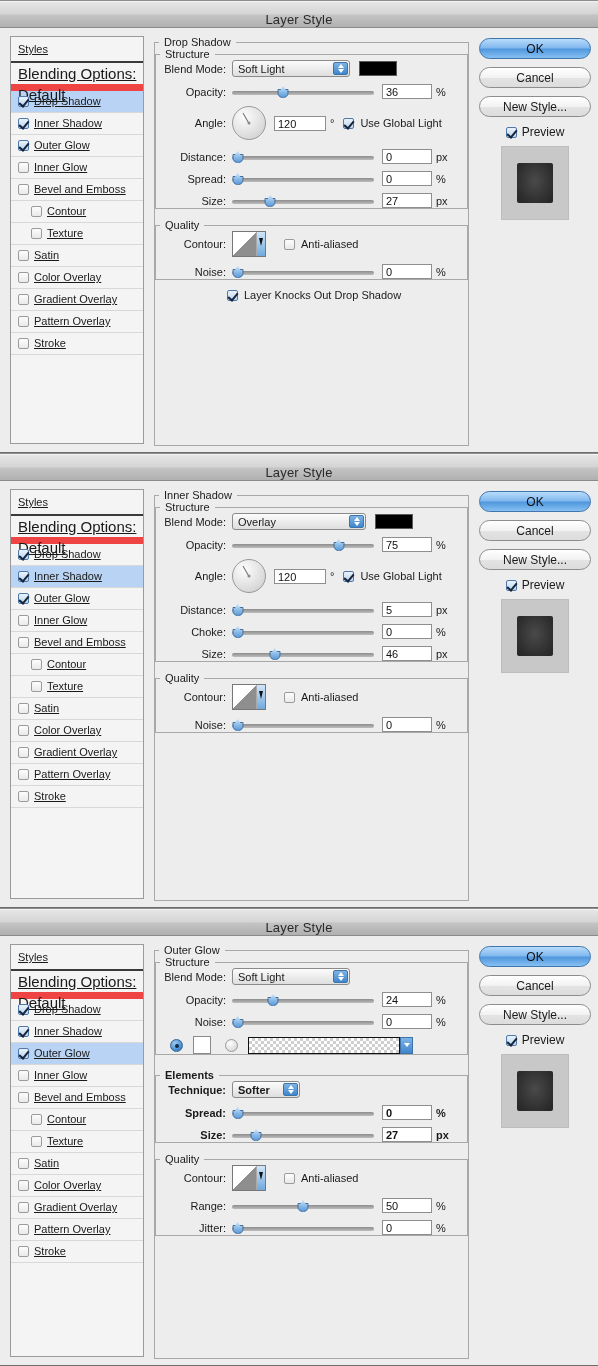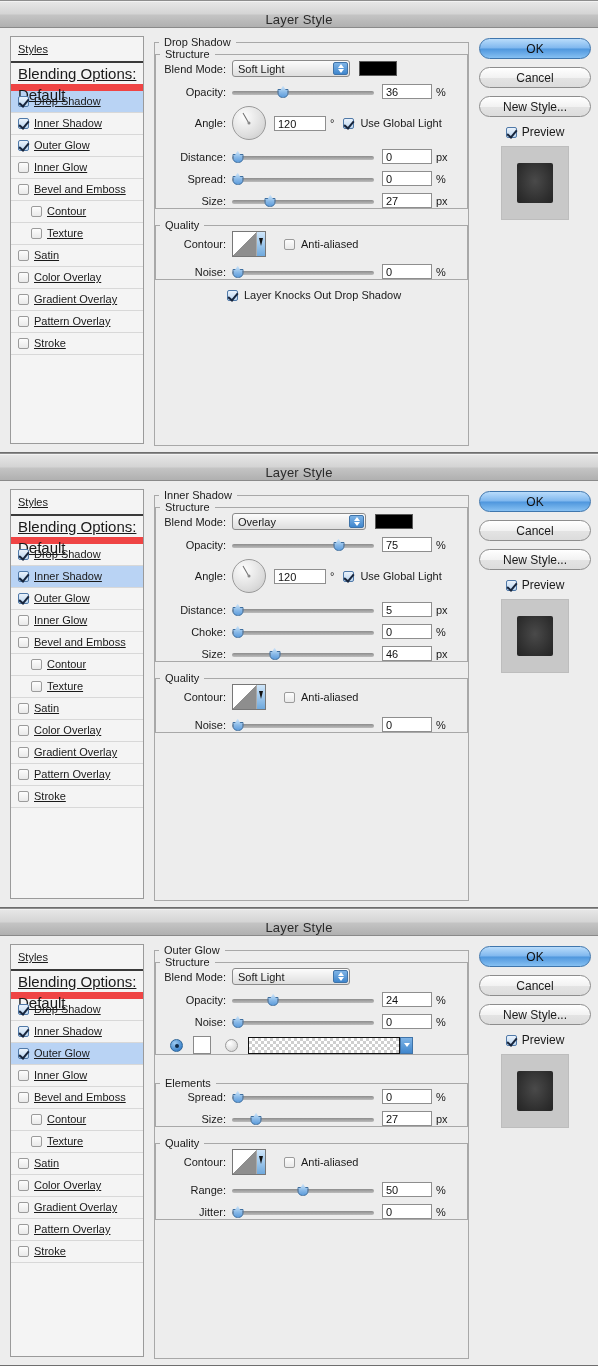--- a/index.html
+++ b/index.html
@@ -743,23 +743,33 @@
             <span class="colorswatch-sm" style="margin-left:10px"></span>
             <span class="radio" style="margin-left:14px"></span>
             <span class="gradbar" style="margin-left:10px;margin-right:16px;max-width:152px;">
               <span class="dd">
                   <i></i>
                 </span>
             </span>
           </div>
         </fieldset>
 
-        <fieldset class="grp innergrp" style="margin-top:22px;">
+        <fieldset class="grp innergrp" style="margin-top:14px;font-weight:bold;">
           <legend>Elements</legend>
 
+          <div class="row">
+            <span class="lbl w70">Technique:</span>
+            <span class="popup" style="width:68px">
+              <span>Softer</span>
+              <span class="stepper">
+                  <i class="up"></i>
+                  <i class="dn"></i>
+                </span>
+            </span>
+          </div>
 
           <div class="row">
             <span class="lbl w70">Spread:</span>
             <span class="slider">
               <span class="track"></span>
               <span class="knob" style="left: 4%;"></span>
             </span>
             <span class="numfield">0</span>
             <span class="unit">%</span>
           </div>

